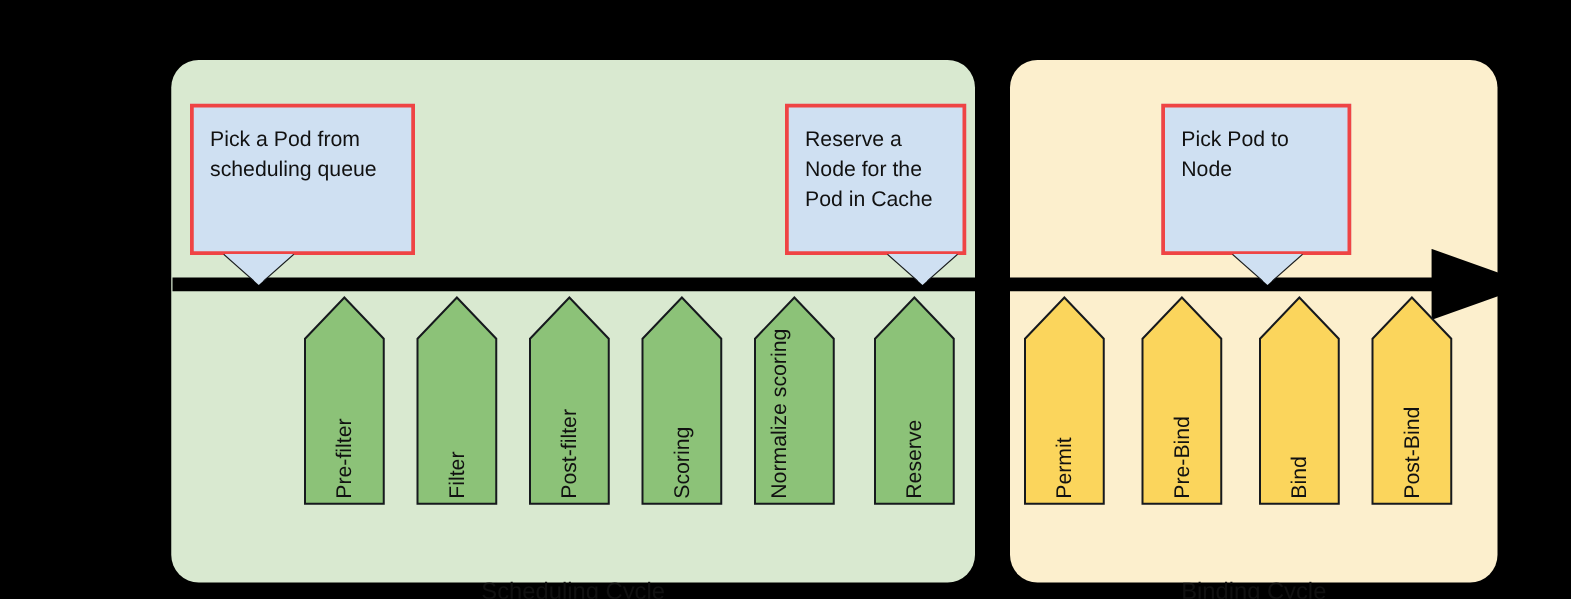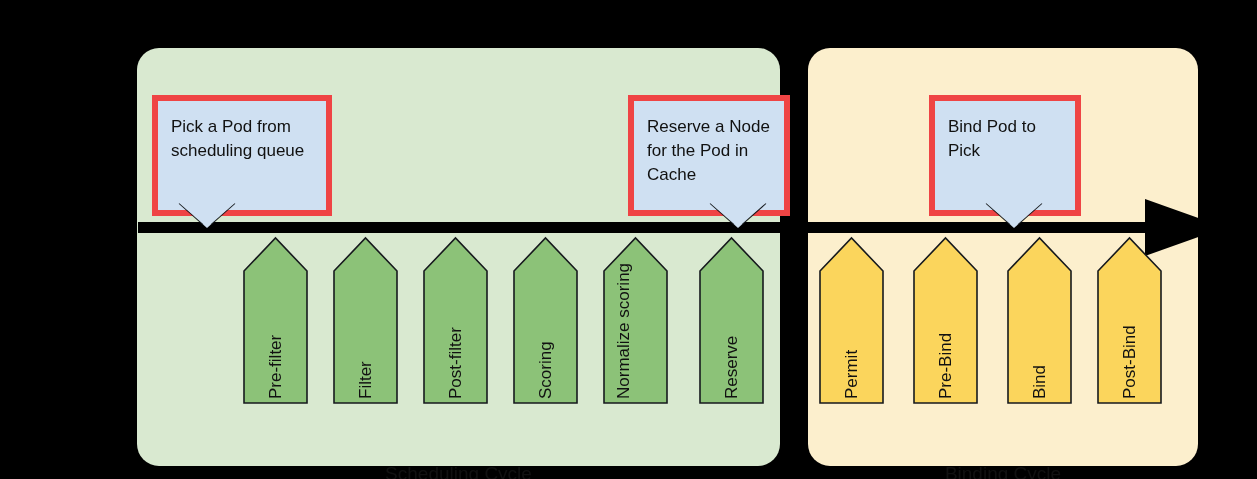--- a/index.html
+++ b/index.html
@@ -31,39 +31,39 @@
 
   
   .bar{position:absolute;left:138px;top:222px;width:1009px;height:11px;background:#000;}
   .bar-head{
     position:absolute;left:1145px;top:199px;width:80px;height:57px;background:#000;
     clip-path:polygon(0 0,0 57px,80px 28.5px);
   }
 
   
   .callout{
-    position:absolute;background:#CFE0F2;border:6px solid #ef4444;box-sizing:border-box;margin-top:12px;
+    position:absolute;background:#CFE0F2;border:3px solid #ef4444;box-sizing:border-box;
   }
   .callout .ctext{
     position:absolute;left:13px;right:10px;top:14px;
     font-size:17px;line-height:24px;color:#111;
   }
   
   .tail{position:absolute;width:56px;height:25px;}
   .tail .tri{
     position:absolute;inset:0;background:#CFE0F2;
     clip-path:polygon(0 0,56px 0,28px 25px);
   }
   .tail .edgeL,.tail .edgeR{position:absolute;top:0;width:32px;height:1px;background:#16191d;
      transform-origin:left center;}
   .tail .edgeL{left:0;transform:rotate(41.5deg);}
   .tail .edgeR{left:56px;transform:rotate(138.5deg);}
 
   .co-1{left:152px;top:83px;width:180px;height:121px;}
-  .co-2{left:628px;top:83px;width:162px;height:121px;}
+  .co-2{left:628px;top:83px;width:145px;height:121px;}
   .co-3{left:929px;top:83px;width:152px;height:121px;}
 
   
   .varrow{
     position:absolute;top:238px;width:63px;height:165px;
     background:#8CC278;
     clip-path:polygon(0 33px,31.5px 0,63px 33px,63px 165px,0 165px);
   }
   .varrow.yellow{background:#FBD55C;}
   .varrow .vlabel{
@@ -105,21 +105,21 @@
   <div class="callout co-2">
     <div class="ctext">Reserve a Node for the Pod in Cache</div>
   </div>
   <div class="tail" style="left:710px;top:203px;">
     <div class="tri"></div>
       <div class="edgeL"></div>
       <div class="edgeR"></div>
   </div>
 
   <div class="callout co-3">
-    <div class="ctext">Bind Pod to Pick</div>
+    <div class="ctext">Pick Pod to Node</div>
   </div>
   <div class="tail" style="left:986px;top:203px;">
     <div class="tri"></div>
       <div class="edgeL"></div>
       <div class="edgeR"></div>
   </div>
 
   <div class="varrow" style="left:244px;">
     <div class="vlabel">Pre-filter</div>
   </div>

